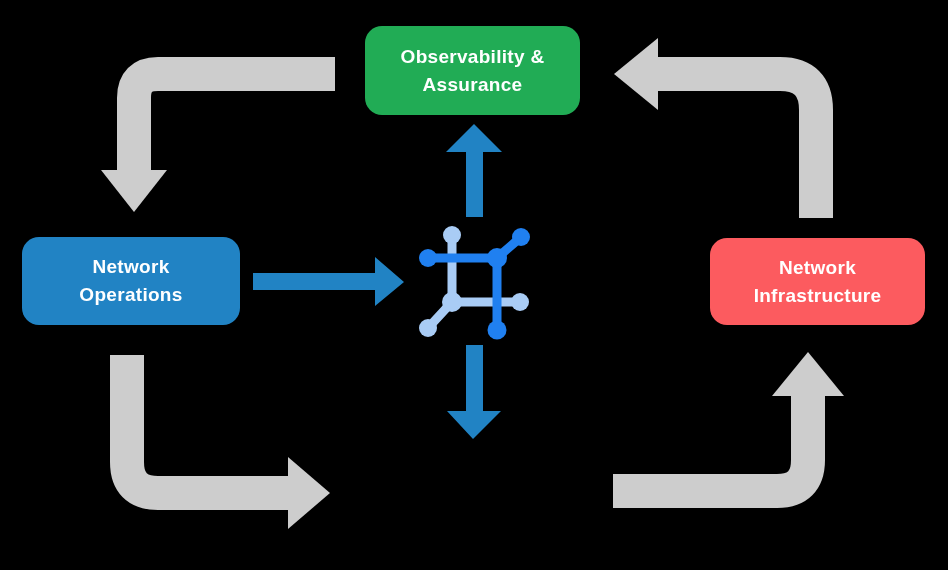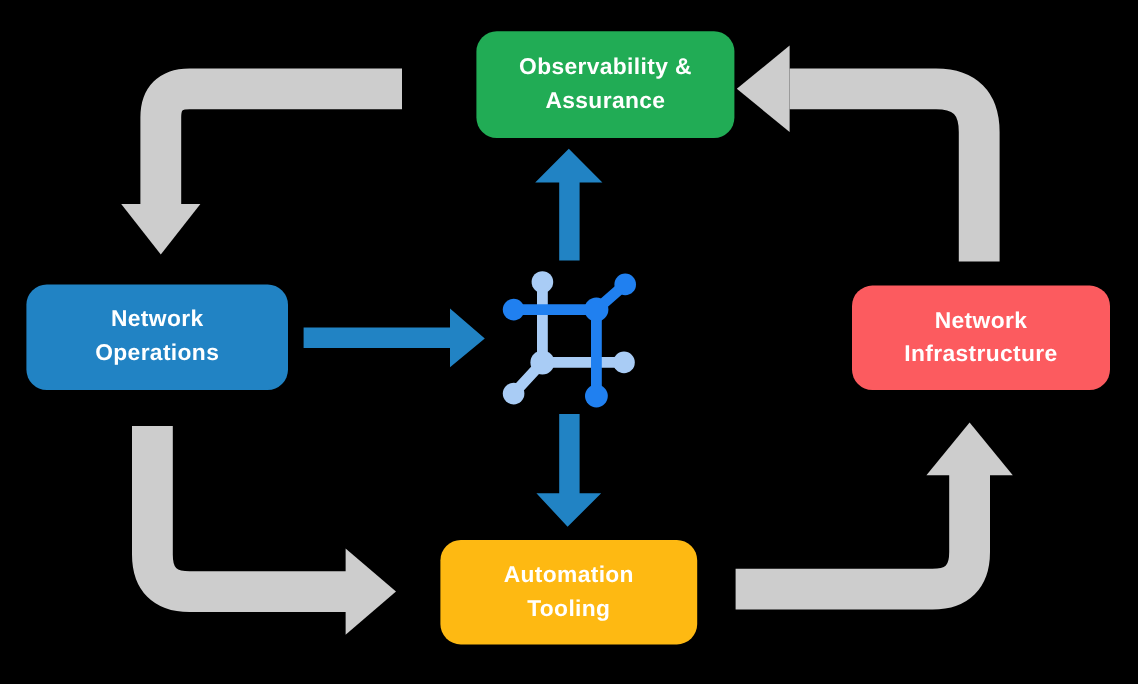--- a/index.html
+++ b/index.html
@@ -80,33 +80,29 @@
       <g>
         <path d="M10 32 H79 M79 32 L103 11 M79 32 V104" fill="none" stroke-width="9" stroke-linecap="round" stroke="#2080F0"></path>
         <circle cx="10" cy="32" r="9" fill="#2080F0"></circle>
         <circle cx="103" cy="11" r="9" fill="#2080F0"></circle>
         <circle cx="79" cy="104" r="9.5" fill="#2080F0"></circle>
         <circle cx="79" cy="32" r="10" fill="#2080F0"></circle>
       </g>
     </g>
   </svg>
 
-  <div class="node" id="node-observability" style="background-color: rgb(33, 172, 85); margin-left: 32px;">
+  <div class="node" id="node-observability" style="background-color: rgb(33, 172, 85);">
     <span class="node-label">Observability &amp;
 Assurance</span>
   </div>
 
   <div class="node" id="node-operations" style="background-color: rgb(33, 131, 196);">
     <span class="node-label">Network
 Operations</span>
   </div>
 
   <div class="node" id="node-infrastructure" style="background-color: rgb(252, 91, 95);">
     <span class="node-label">Network
 Infrastructure</span>
   </div>
 
-  <div class="node" id="node-automation" style="background-color: rgb(254, 185, 18);">
-    <span class="node-label">Automation
-Tooling</span>
-  </div>
 
 </div>
 
 </body></html>

